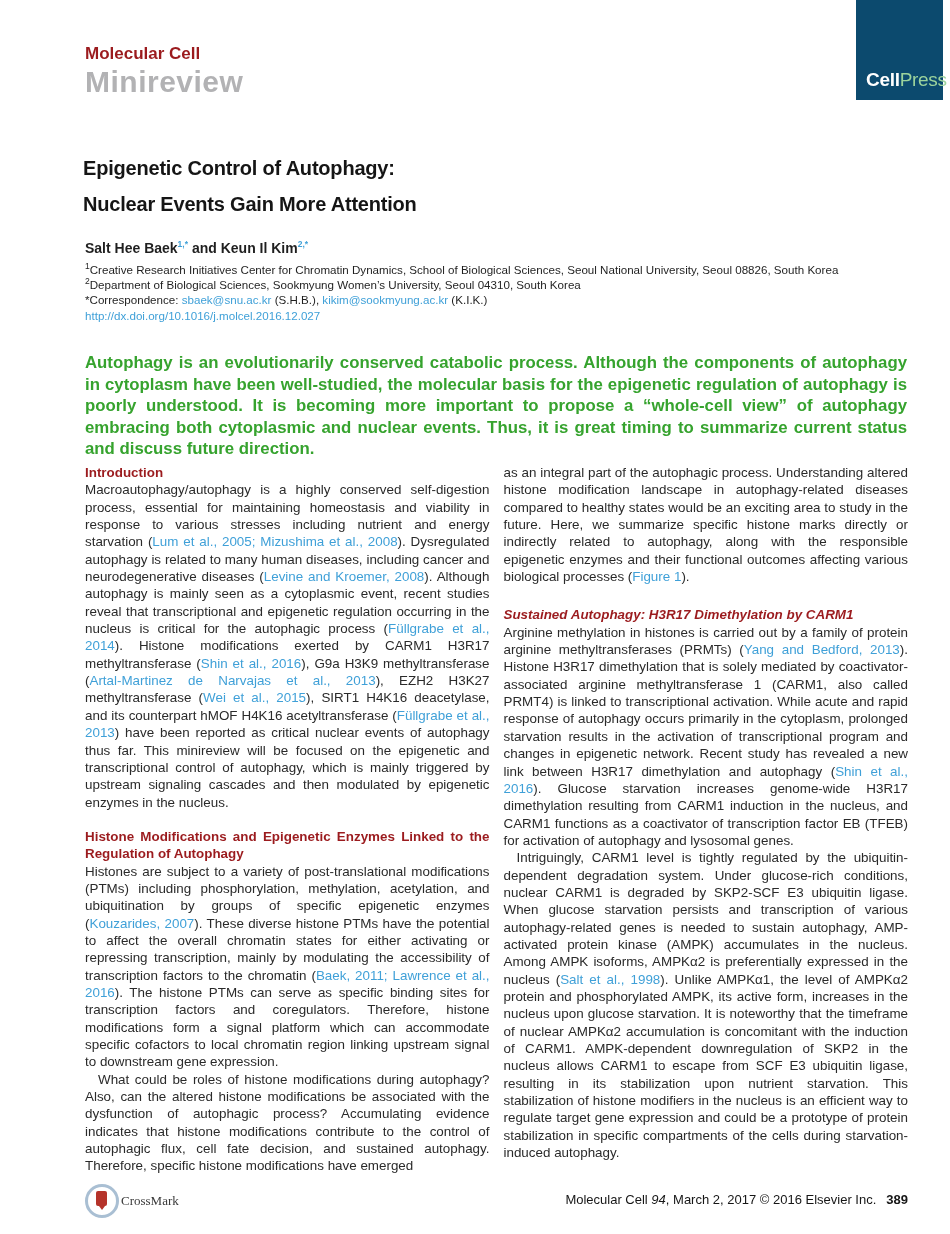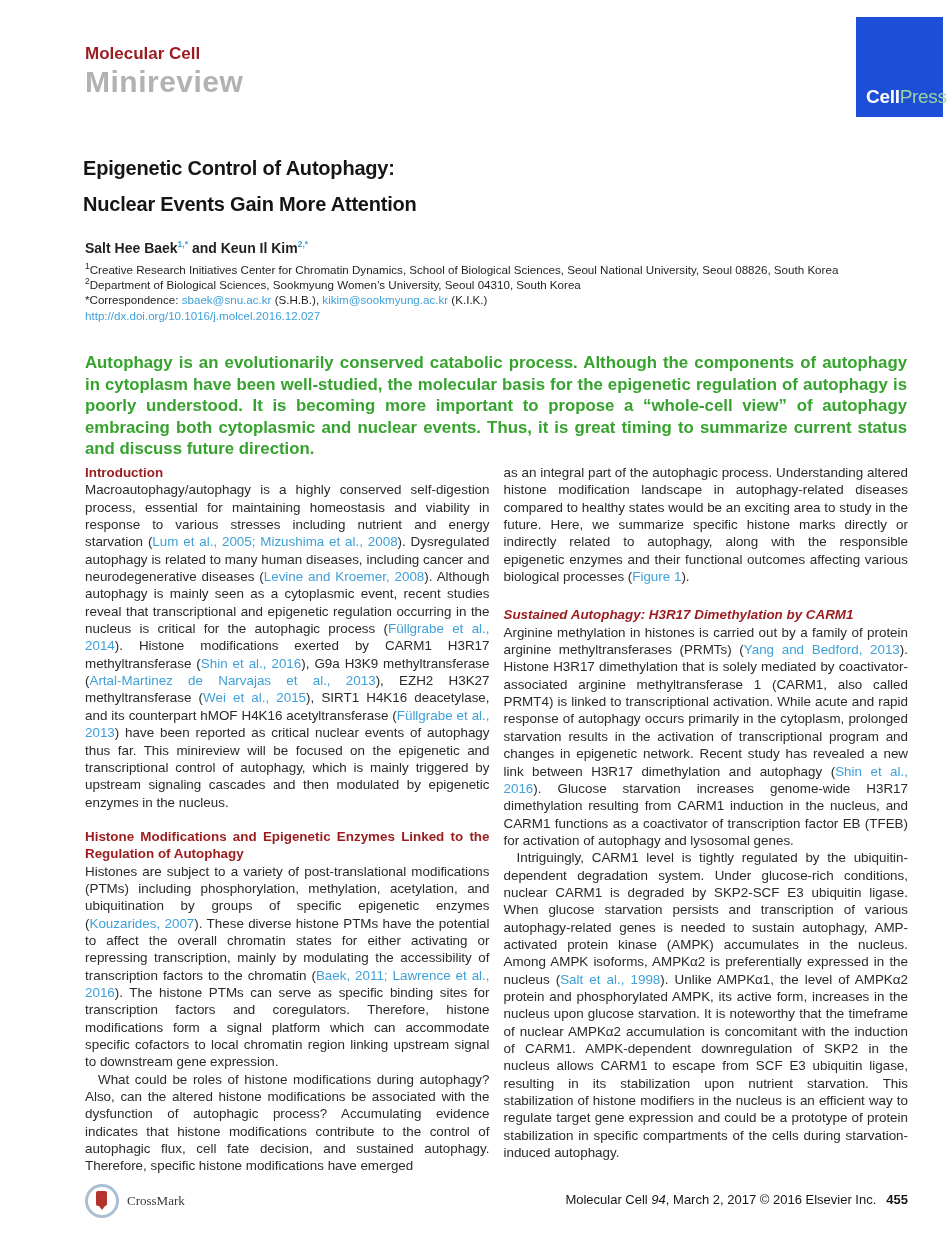--- a/index.html
+++ b/index.html
@@ -5,21 +5,21 @@
   html,body{margin:0;padding:0;}
   body{
     width:950px;height:1234px;position:relative;background:#ffffff;
     font-family:"Liberation Sans",sans-serif;color:#2a2a2a;overflow:hidden;
   }
   
   #masthead{position:absolute;left:85px;top:44px;}
   #journal-name{color:#9b1b1e;font-weight:bold;font-size:17px;}
   #article-type{color:#b2b2b4;font-weight:bold;font-size:30px;letter-spacing:.5px;margin-top:1px;}
   
-  #cellpress{position:absolute;right:7px;top:17px;width:87px;height:100px;background:#1d4ed8;}
+  #cellpress{position:absolute;right:7px;top:0;width:87px;height:100px;background:#0c4a6e;}
   #cellpress .cp-text{position:absolute;left:10px;bottom:9px;font-size:19px;letter-spacing:-.3px;}
   .cp-cell{color:#ffffff;font-weight:bold;}
   .cp-press{color:#9cd39c;}
   
   #title{position:absolute;left:83px;top:150px;font-size:20px;font-weight:bold;color:#151515;
          line-height:36px;letter-spacing:-.2px;}
   
   #author-block{position:absolute;left:85px;top:240px;width:822px;}
   #authors{font-size:14px;font-weight:bold;color:#1f1f1f;margin-bottom:6px;}
   .affil-line{font-size:11.6px;line-height:15.2px;color:#1f1f1f;}
@@ -34,21 +34,21 @@
   .subheading{color:#9b1b1e;font-weight:bold;font-style:italic;margin-top:21px;}
   .para{margin:0;}
   .para.indent{text-indent:13px;}
   .gap{margin-top:17px;}
   
   .seg-link{color:#3fa0d8;}
   .seg-sup-link{color:#3fa0d8;}
   .seg-italic{font-style:italic;}
   .seg-pagenum{font-weight:bold;margin-left:10px;}
   
-  #crossmark{position:absolute;left:85px;top:1184px;display:flex;align-items:center;gap:8px;}
+  #crossmark{position:absolute;left:85px;top:1184px;display:flex;align-items:center;gap:2px;}
   .cm-badge{width:28px;height:28px;border-radius:50%;border:3px solid #a9bfd3;background:#fff;position:relative;}
   .cm-rect{position:absolute;left:8px;top:4px;width:11px;height:15px;background:#b5332a;border-radius:2px;}
   .cm-tri{position:absolute;left:11px;top:19px;width:0;height:0;
           border-left:3px solid transparent;border-right:3px solid transparent;border-top:4px solid #b5332a;}
   .cm-label{font-family:"Liberation Serif",serif;font-size:13px;color:#3a3a3a;}
   #footer-citation{position:absolute;right:42px;top:1192px;font-size:13px;color:#161616;}
 </style>
 </head>
 <body>
 
@@ -92,13 +92,13 @@
     </div>
 </div>
 
 <div id="crossmark">
   <div class="cm-badge">
     <div class="cm-rect"></div>
     <div class="cm-tri"></div>
   </div>
   <div class="cm-label">CrossMark</div>
 </div>
-<div id="footer-citation"><span>Molecular Cell </span><span class="seg-italic">94</span><span>, March 2, 2017 © 2016 Elsevier Inc.</span><span class="seg-pagenum">455</span></div>
+<div id="footer-citation"><span>Molecular Cell </span><span class="seg-italic">94</span><span>, March 2, 2017 © 2016 Elsevier Inc.</span><span class="seg-pagenum">389</span></div>
 
 </body></html>

